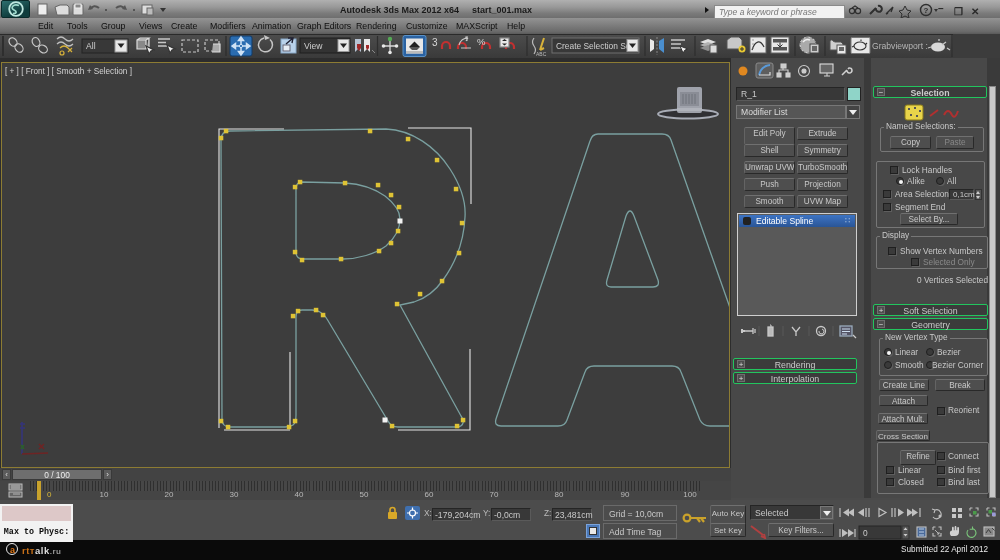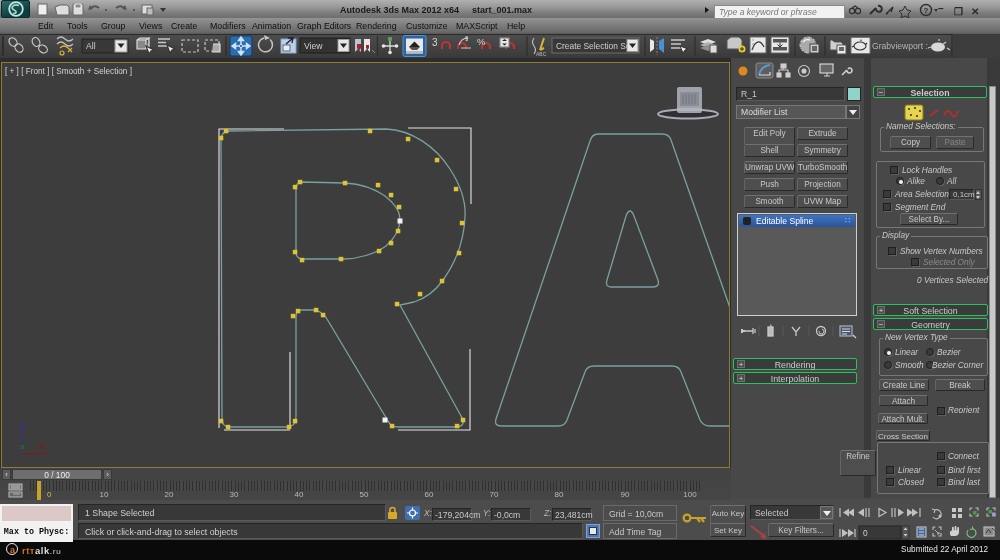--- a/index.html
+++ b/index.html
@@ -36,21 +36,21 @@
   .btn { position:absolute; background:#4e4e4e; border:1px solid #292929; white-space:nowrap; overflow:hidden; line-height:11px;
     border-top-color:#707070; border-left-color:#646464; border-radius:2px;
     color:#c9c9c9; font-size:8.2px; text-align:center; }
   .gbox { position:absolute; border:1px solid #777; border-radius:2px; }
   .cb { position:absolute; width:8px; height:8px; background:#3a3a3a; border:1px solid #1f1f1f;
     box-shadow:1px 1px 0 #5e5e5e; }
   .radio { position:absolute; width:8px; height:8px; background:#3a3a3a; border:1px solid #1f1f1f;
     border-radius:50%; box-shadow:1px 1px 0 #5e5e5e; }
   .radio.on::after { content:""; position:absolute; left:2px; top:2px; width:4px; height:4px;
     border-radius:50%; background:#f5f5f5; }
-  .lbl { position:absolute; color:#c9c9c9; font-size:8.3px; white-space:nowrap; line-height:9px;font-style:italic; }
+  .lbl { position:absolute; color:#c9c9c9; font-size:8.3px; white-space:nowrap; line-height:9px; }
   .lbl.dim { color:#8a8a8a; }
   .field { position:absolute; background:#383838; border:1px solid #252525;
     border-bottom-color:#5a5a5a; border-right-color:#5a5a5a; color:#c9c9c9; font-size:8.6px; }
   
   #sliderrow { left:0; top:468px; width:731px; height:13px; background:#434343; }
   #ruler { left:0; top:481px; width:731px; height:19px; background:#454545; }
   
   #status { left:0; top:500px; width:1000px; height:40px; background:#4c4c4c; }
   
   #blackstrip { left:0; top:540px; width:1000px; height:20px; background:#0a0a0a; }
@@ -461,21 +461,21 @@
 <div class="radio" style="left:926px;top:361px"></div>
 <div class="lbl" style="left:932px;top:361px">Bezier Corner</div>
 <div class="btn" style="left:879px;top:379px;width:50px;height:12px">Create Line</div>
 <div class="btn" style="left:935px;top:379px;width:50px;height:12px">Break</div>
 <div class="btn" style="left:879px;top:395px;width:49px;height:11px">Attach</div>
 <div class="cb" style="left:937px;top:407px"></div>
 <div class="lbl" style="left:948px;top:406px">Reorient</div>
 <div class="btn" style="left:878px;top:413px;width:50px;height:11px">Attach Mult.</div>
 <div class="btn" style="left:876px;top:430px;width:54px;height:11px;font-size:8px">Cross Section</div>
 <div class="gbox" style="left:877px;top:442px;width:112px;height:52px"></div>
-<div class="btn" style="left:840px;top:450px;width:36px;height:26px">Refine</div>
+<div class="btn" style="left:900px;top:450px;width:36px;height:15px">Refine</div>
 <div class="cb" style="left:937px;top:452px"></div>
 <div class="lbl" style="left:948px;top:452px">Connect</div>
 <div class="cb" style="left:886px;top:466px"></div>
 <div class="lbl" style="left:898px;top:466px">Linear</div>
 <div class="cb" style="left:937px;top:466px"></div>
 <div class="lbl" style="left:948px;top:466px">Bind first</div>
 <div class="cb" style="left:886px;top:478px"></div>
 <div class="lbl" style="left:898px;top:478px">Closed</div>
 <div class="cb" style="left:937px;top:478px"></div>
 <div class="lbl" style="left:948px;top:478px">Bind last</div>
@@ -502,42 +502,40 @@
   <rect x="37" y="0" width="4" height="19" fill="#c8a22c"></rect>
   <text x="47" y="16" font-size="8" fill="#d8b93a">0</text>
   <g stroke="#bbb" stroke-width="1" fill="#888">
     <rect x="9" y="3" width="13" height="6" fill="#777"></rect>
     <rect x="9" y="11" width="13" height="5" fill="#666"></rect>
     <path d="M11,5 h9 m-9,2 h9 m-7,6 h7" stroke="#ccc" stroke-width="0.8"></path>
   </g>
 </svg>
 
 <div class="abs" id="status"></div>
-<div class="field abs" style="left:78px;top:504px;width:308px;height:17px;font-size:8.8px;padding:3px 0 0 6px;color:#cfcfcf">1 Shape Selected</div>
 <svg class="abs" style="left:386px;top:505px" width="36" height="16" viewBox="0 0 36 16">
   <rect x="2" y="7" width="9" height="7" rx="1" fill="#d8a828"></rect>
   <path d="M4,7 v-2 a2.5,2.5 0 0 1 5,0 v2" stroke="#d8a828" stroke-width="1.6" fill="none"></path>
   <rect x="19" y="1" width="15" height="14" rx="2" fill="#3f6fae"></rect>
   <g stroke="#fff" stroke-width="1.2" fill="none">
     <circle cx="26.5" cy="8" r="3"></circle>
     <path d="M26.5,2.5 v3 m0,5 v3 M21,8 h3 m5,0 h3"></path>
   </g>
 </svg>
 <div class="lbl" style="left:424px;top:509px;color:#bbb">X:</div>
 <div class="field abs" style="left:432px;top:508px;width:40px;height:13px;padding:1px 0 0 2px">-179,204cm</div>
 <div class="lbl" style="left:483px;top:509px;color:#bbb">Y:</div>
 <div class="field abs" style="left:491px;top:508px;width:40px;height:13px;padding:1px 0 0 2px">-0,0cm</div>
 <div class="lbl" style="left:544px;top:509px;color:#bbb">Z:</div>
 <div class="field abs" style="left:552px;top:508px;width:40px;height:13px;padding:1px 0 0 2px">23,481cm</div>
 <div class="abs" style="left:603px;top:505px;width:74px;height:16px;background:#4c4c4c;border:1px solid #6a6a6a;color:#c9c9c9;font-size:8.6px;padding:3px 0 0 5px">Grid = 10,0cm</div>
 <svg class="abs" style="left:682px;top:512px" width="28" height="14" viewBox="0 0 28 14">
   <circle cx="5" cy="6" r="3.4" fill="none" stroke="#caa22a" stroke-width="2.2"></circle>
   <path d="M8,6 h16 m-5,0 l3,4 m-7,-4 l3,4" stroke="#caa22a" stroke-width="2.2"></path>
 </svg>
-<div class="field abs" style="left:78px;top:523px;width:505px;height:16px;font-size:8.8px;padding:3px 0 0 6px;color:#d2d2d2">Click or click-and-drag to select objects</div>
 <div class="abs" style="left:586px;top:524px;width:14px;height:14px;background:#4a78b8;border:1px solid #7aa2d8"></div>
 <div class="abs" style="left:589px;top:527px;width:8px;height:8px;background:#e8e8e8;border:1px solid #333"></div>
 <div class="abs" style="left:603px;top:523px;width:74px;height:16px;background:#4c4c4c;border:1px solid #6a6a6a;color:#c9c9c9;font-size:8.6px;padding:3px 0 0 5px">Add Time Tag</div>
 
 <div class="btn" style="left:710px;top:505px;width:36px;height:30px;line-height:15px;font-size:8px">Auto Key</div>
 <div class="btn" style="left:710px;top:523px;width:36px;height:14px;line-height:14px;font-size:8px">Set Key</div>
 <div class="field abs" style="left:750px;top:505px;width:84px;height:15px;padding:2px 0 0 4px">Selected</div>
 <div class="abs" style="left:820px;top:506px;width:13px;height:13px;background:#585858;border:1px solid #777"></div>
 <div class="abs" style="left:823px;top:511px;width:0;height:0;border-top:5px solid #eee;border-left:4px solid transparent;border-right:4px solid transparent"></div>
 <svg class="abs" style="left:748px;top:523px" width="20" height="16" viewBox="0 0 20 16">

